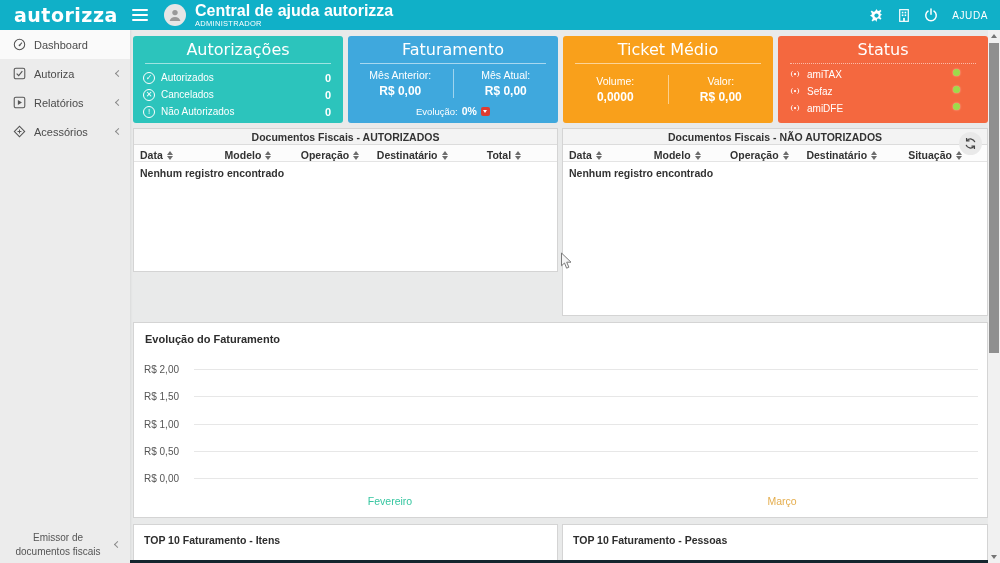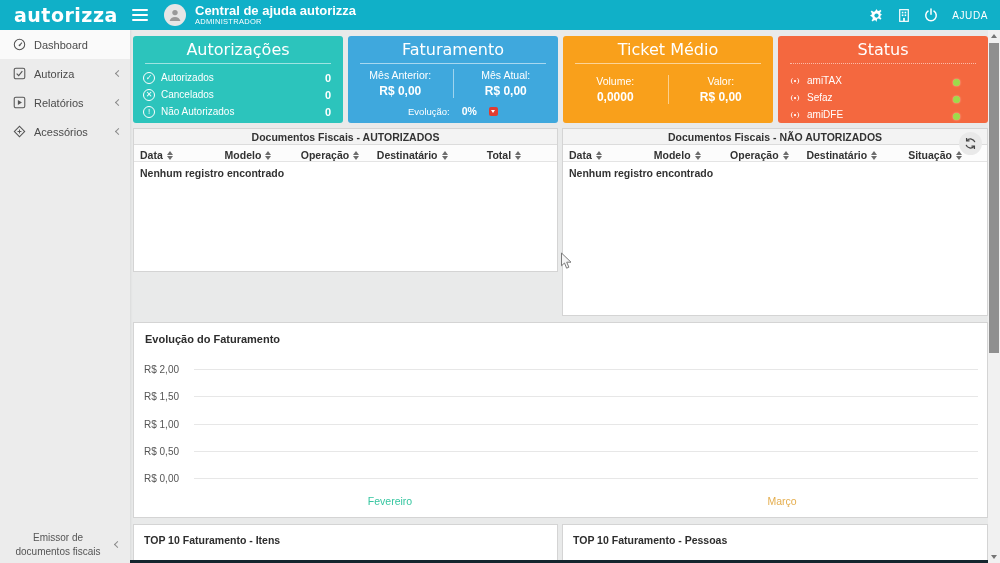--- a/index.html
+++ b/index.html
@@ -9,21 +9,21 @@
   
   .topbar { position:absolute; left:0; top:0; width:1000px; height:30px; background:#10b0c8;
             display:flex; align-items:center; color:#fff; z-index:10; }
   .logo { font-family:"DejaVu Sans",sans-serif; font-weight:700; font-size:19px; letter-spacing:.5px;
           margin-left:14px; width:112px; }
   .burger { display:flex; flex-direction:column; gap:3px; margin-left:6px; cursor:pointer; }
   .burger span { display:block; width:16px; height:2px; background:#fff; border-radius:1px; }
   .avatar { width:22px; height:22px; border-radius:50%; background:#e6e6e6; margin-left:16px;
             display:flex; align-items:center; justify-content:center; overflow:hidden; }
   .helpblock { margin-left:9px; line-height:1.1; cursor:pointer; }
-  .helpblock .t1 { font-size:13px; font-weight:700; }
+  .helpblock .t1 { font-size:16px; font-weight:700; }
   .helpblock .t2 { font-size:7.5px; letter-spacing:.3px; }
   .top-right { margin-left:auto; display:flex; align-items:center; gap:14px; margin-right:12px; }
   .top-ic { display:flex; align-items:center; cursor:pointer; }
   .ajuda { font-size:10px; letter-spacing:.6px; cursor:pointer; }
 
   
   .sidebar { position:absolute; left:0; top:30px; width:130px; height:533px; background:#ececec;
              box-shadow:1px 0 2px rgba(0,0,0,.07); z-index:5; }
   .side-item { height:29px; display:flex; align-items:center; gap:8px; padding:0 9px 0 13px;
                font-size:11px; color:#4b4b4b; cursor:pointer; }
@@ -44,27 +44,27 @@
   .card-div.dotted { border-top-style:dotted; }
   .c-row { display:flex; align-items:center; height:17px; padding:0 12px 0 10px; font-size:10px; }
   .c-ico { width:12px; height:12px; border:1px solid #fff; border-radius:50%; font-size:8px; line-height:10px;
            text-align:center; margin-right:6px; flex:none; }
   .c-val { margin-left:auto; font-weight:700; font-size:11px; }
   .two-col { display:flex; text-align:center; align-items:stretch; }
   .two-col .col2 { flex:1; }
   .two-col .lab { font-size:10.5px; }
   .two-col .val { font-size:12px; font-weight:700; margin-top:3px; }
   .vline { width:1px; background:rgba(255,255,255,.5); }
-  .evo { text-align:center; font-size:9.5px; margin-top:7px; display:flex; justify-content:center; align-items:center; gap:12px; }
+  .evo { text-align:center; font-size:9.5px; margin-top:7px; display:flex; justify-content:center; align-items:center; gap:4px; }
   .evo b { font-size:10.5px; }
   .badge-down { width:9px; height:9px; background:#e03c31; border-radius:2px; display:inline-flex;
                 align-items:center; justify-content:center; }
   .badge-down i { width:0; height:0; border-left:2.5px solid transparent; border-right:2.5px solid transparent;
                   border-top:3.5px solid #fff; }
-  .s-row { display:flex; align-items:flex-end; gap:6px; height:17px; padding:0 28px 0 11px; font-size:10px; }
+  .s-row { display:flex; align-items:flex-start; gap:6px; height:17px; padding:0 28px 0 11px; font-size:10px; }
   .dot { width:7px; height:7px; border-radius:50%; margin-left:auto; box-shadow:0 0 2px rgba(255,255,255,.6); }
 
   
   .ptitle { height:16px; line-height:16px; background:#f3f3f3; border-bottom:1px solid #dcdcdc;
             text-align:center; font-size:10.5px; font-weight:700; color:#333; }
   .cols { display:flex; height:17px; align-items:flex-end; background:#fcfcfc; border-bottom:1px solid #e4e4e4;
           font-size:10.5px; font-weight:700; color:#333; }
   .col { display:flex; align-items:center; gap:4px; padding-left:6px; cursor:pointer; }
   .sort { display:inline-flex; flex-direction:column; gap:1px; }
   .tri-up { width:0; height:0; border-left:3px solid transparent; border-right:3px solid transparent; border-bottom:4px solid #6d6d6d; }

